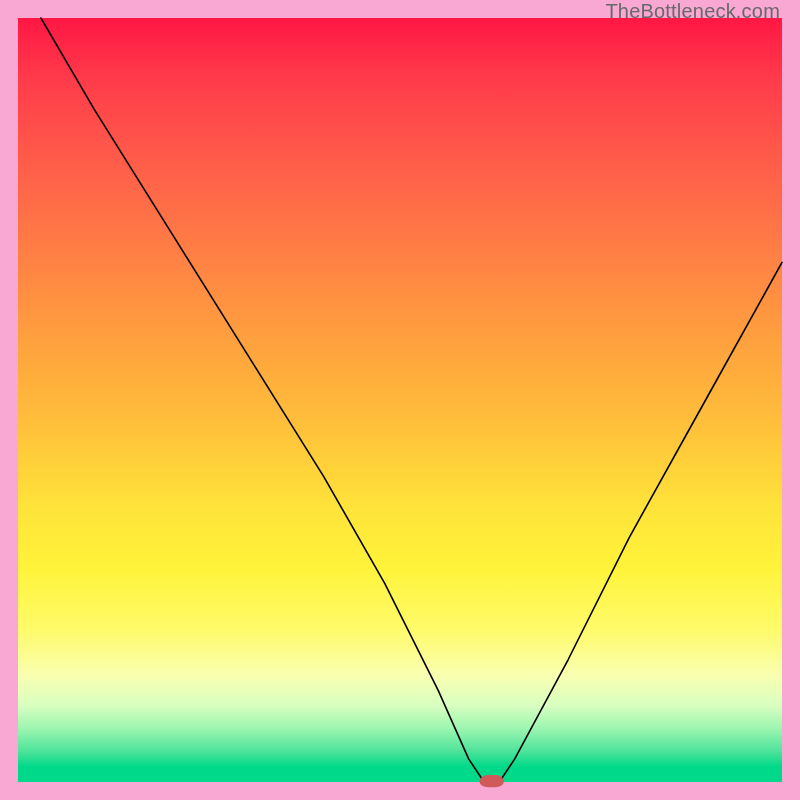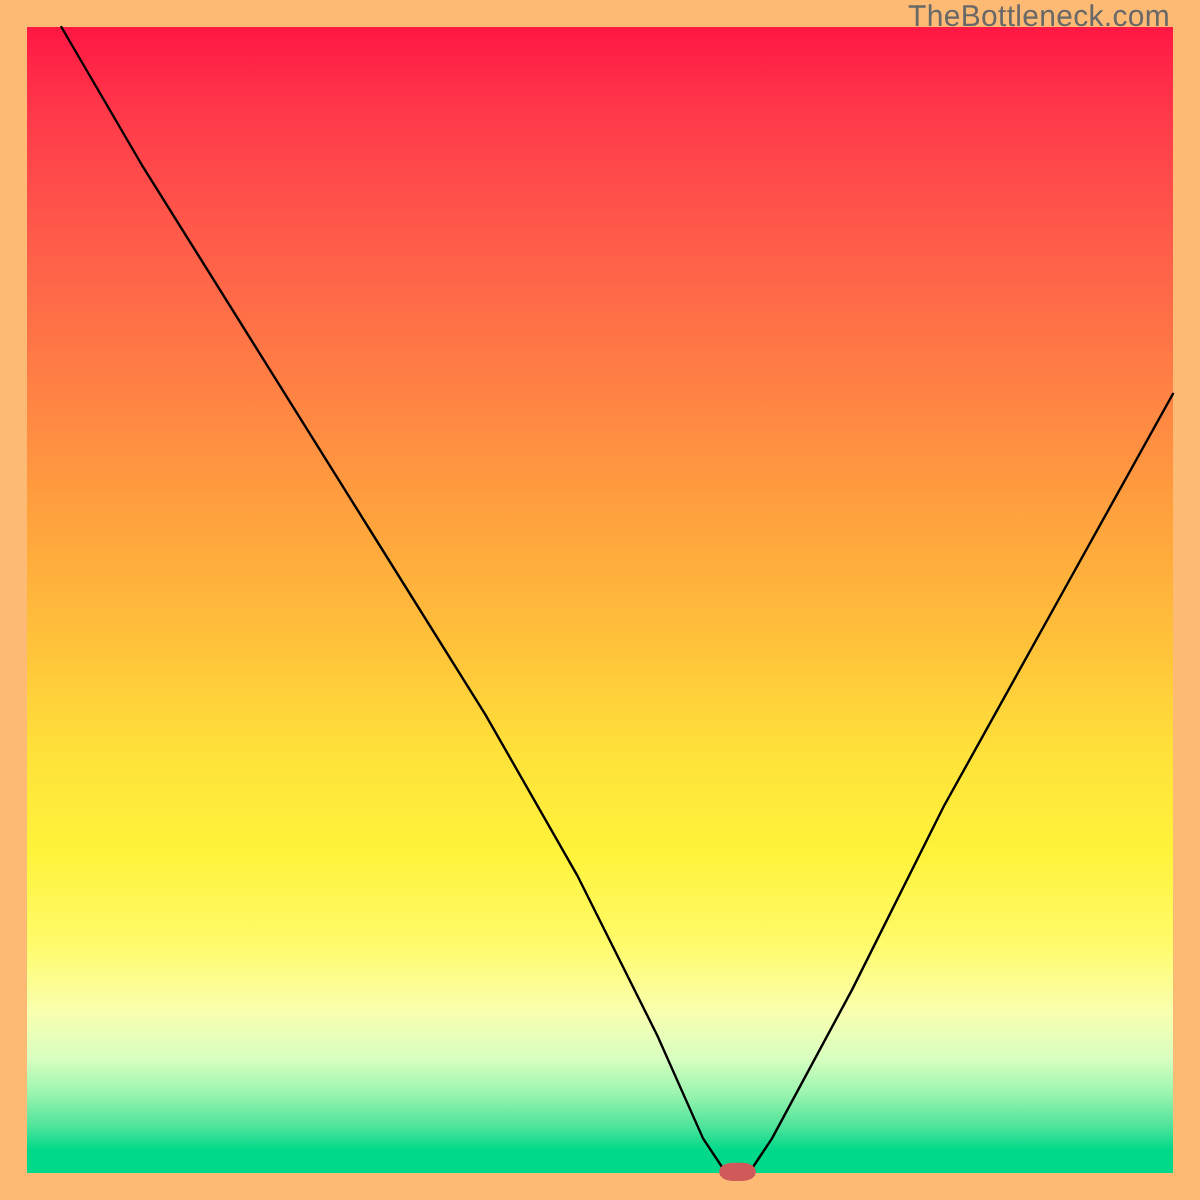--- a/index.html
+++ b/index.html
@@ -8,21 +8,21 @@
     width: 800px;
     height: 800px;
     background: #000;
     overflow: hidden;
     font-family: Arial, Helvetica, sans-serif;
   }
   .outer {
     position: relative;
     width: 800px;
     height: 800px;
-    background: #fdba74;
+    background: #f9a8d4;
   }
   .plot-area {
     position: absolute;
     left: 18px;
     top: 18px;
     width: 764px;
     height: 764px;
     
     background: linear-gradient(
       to bottom,

